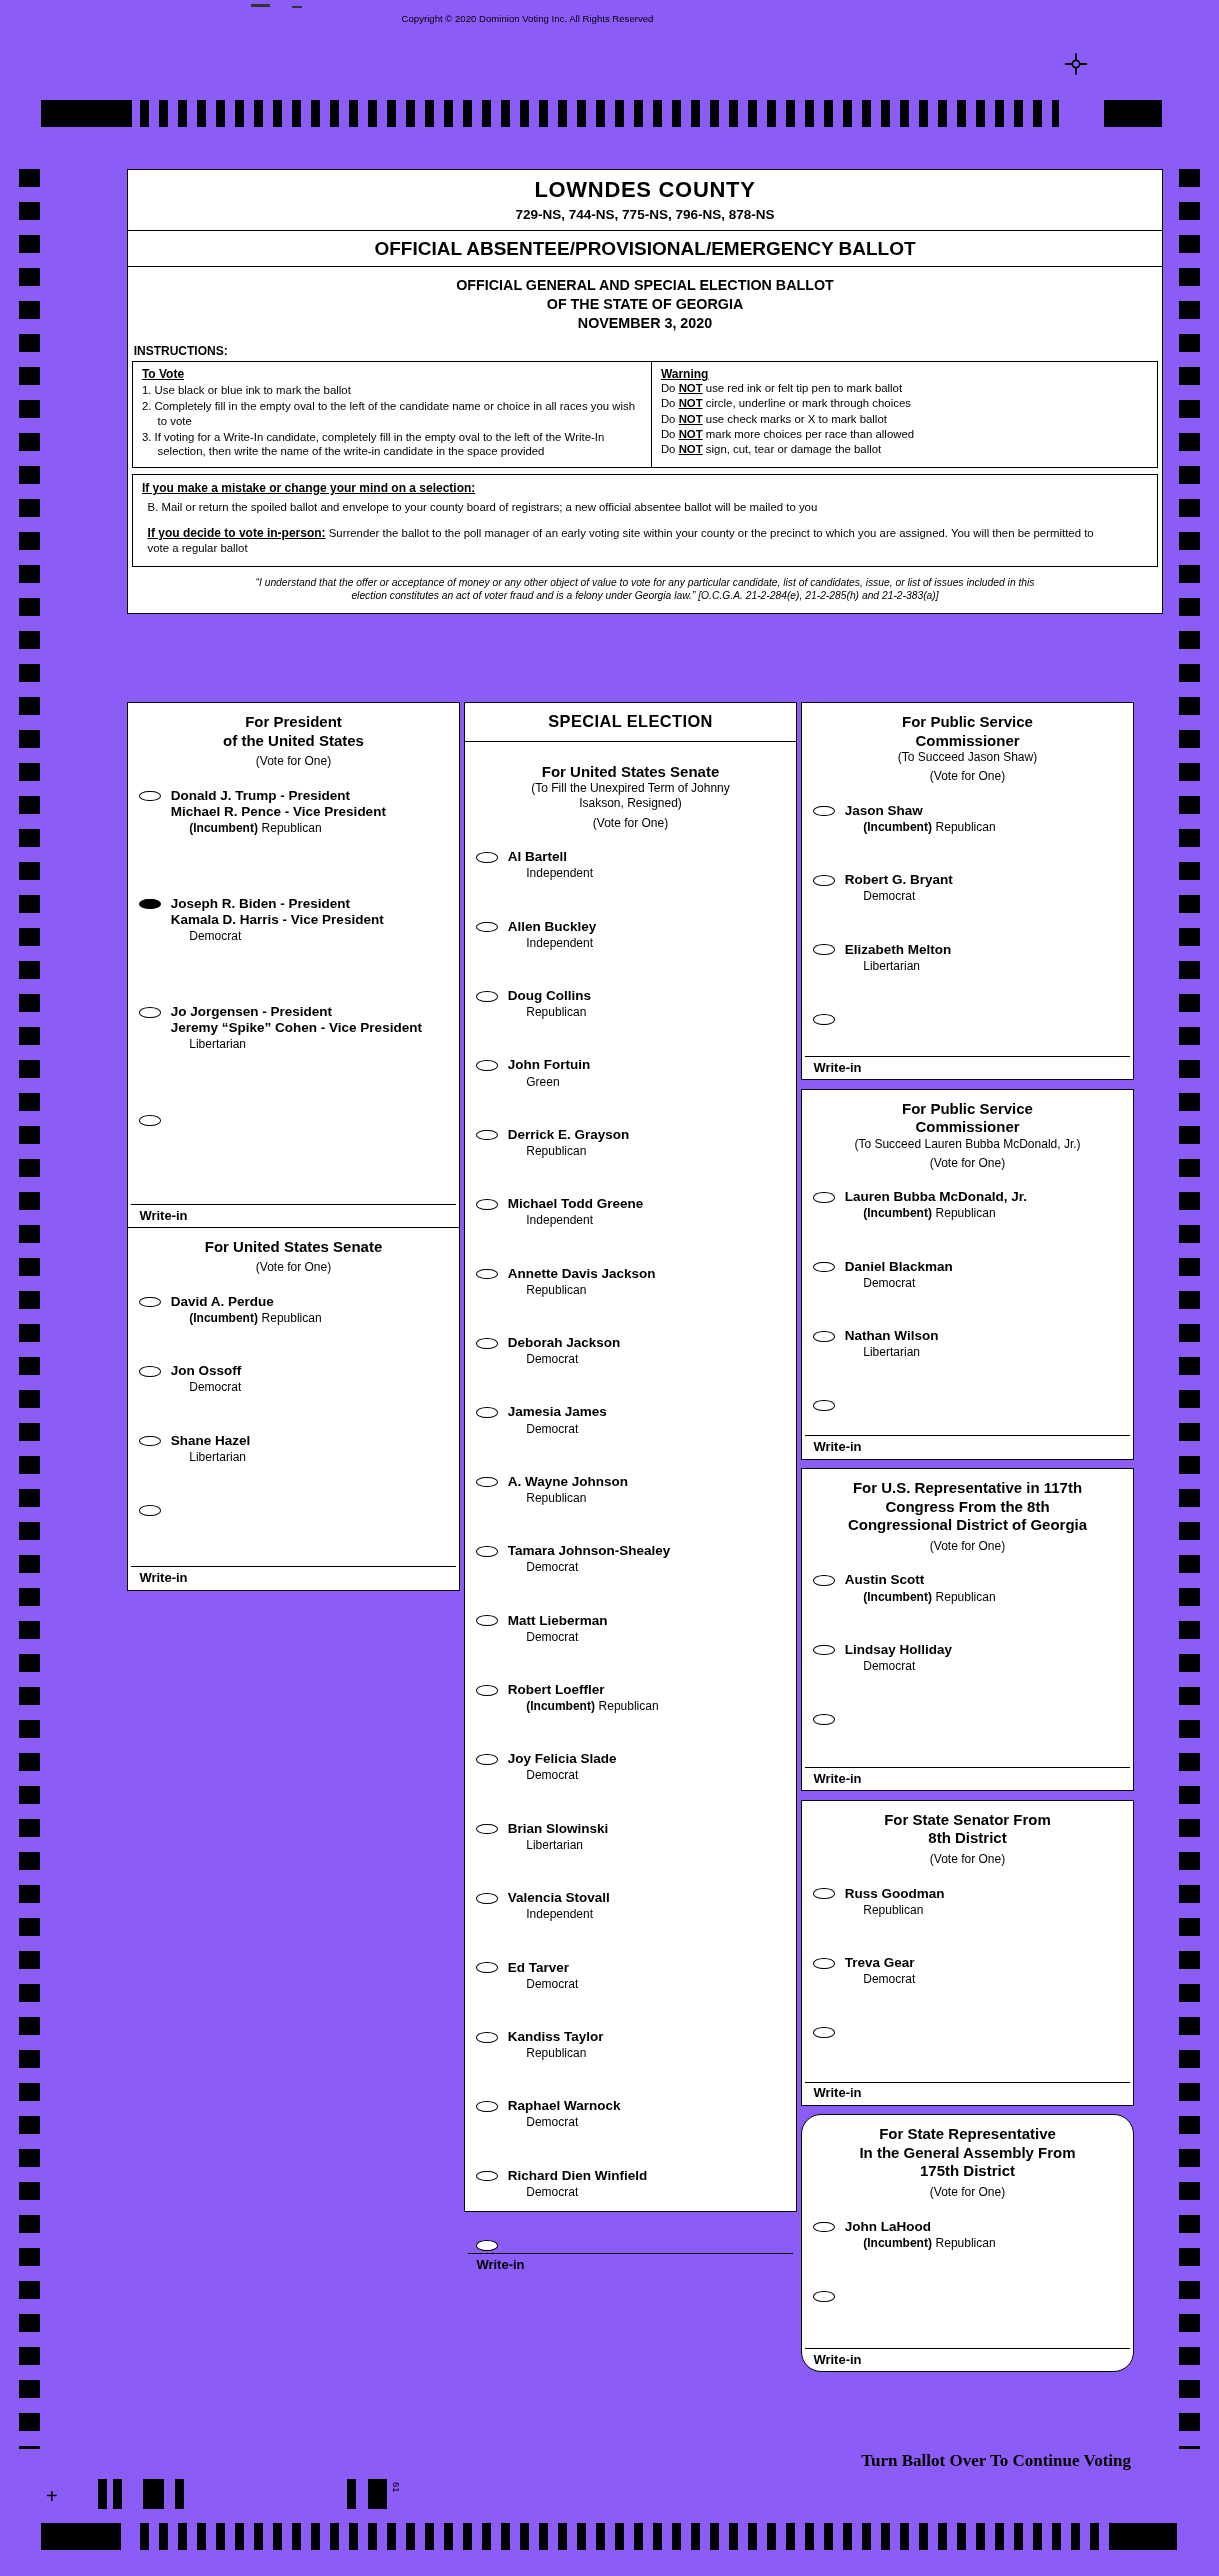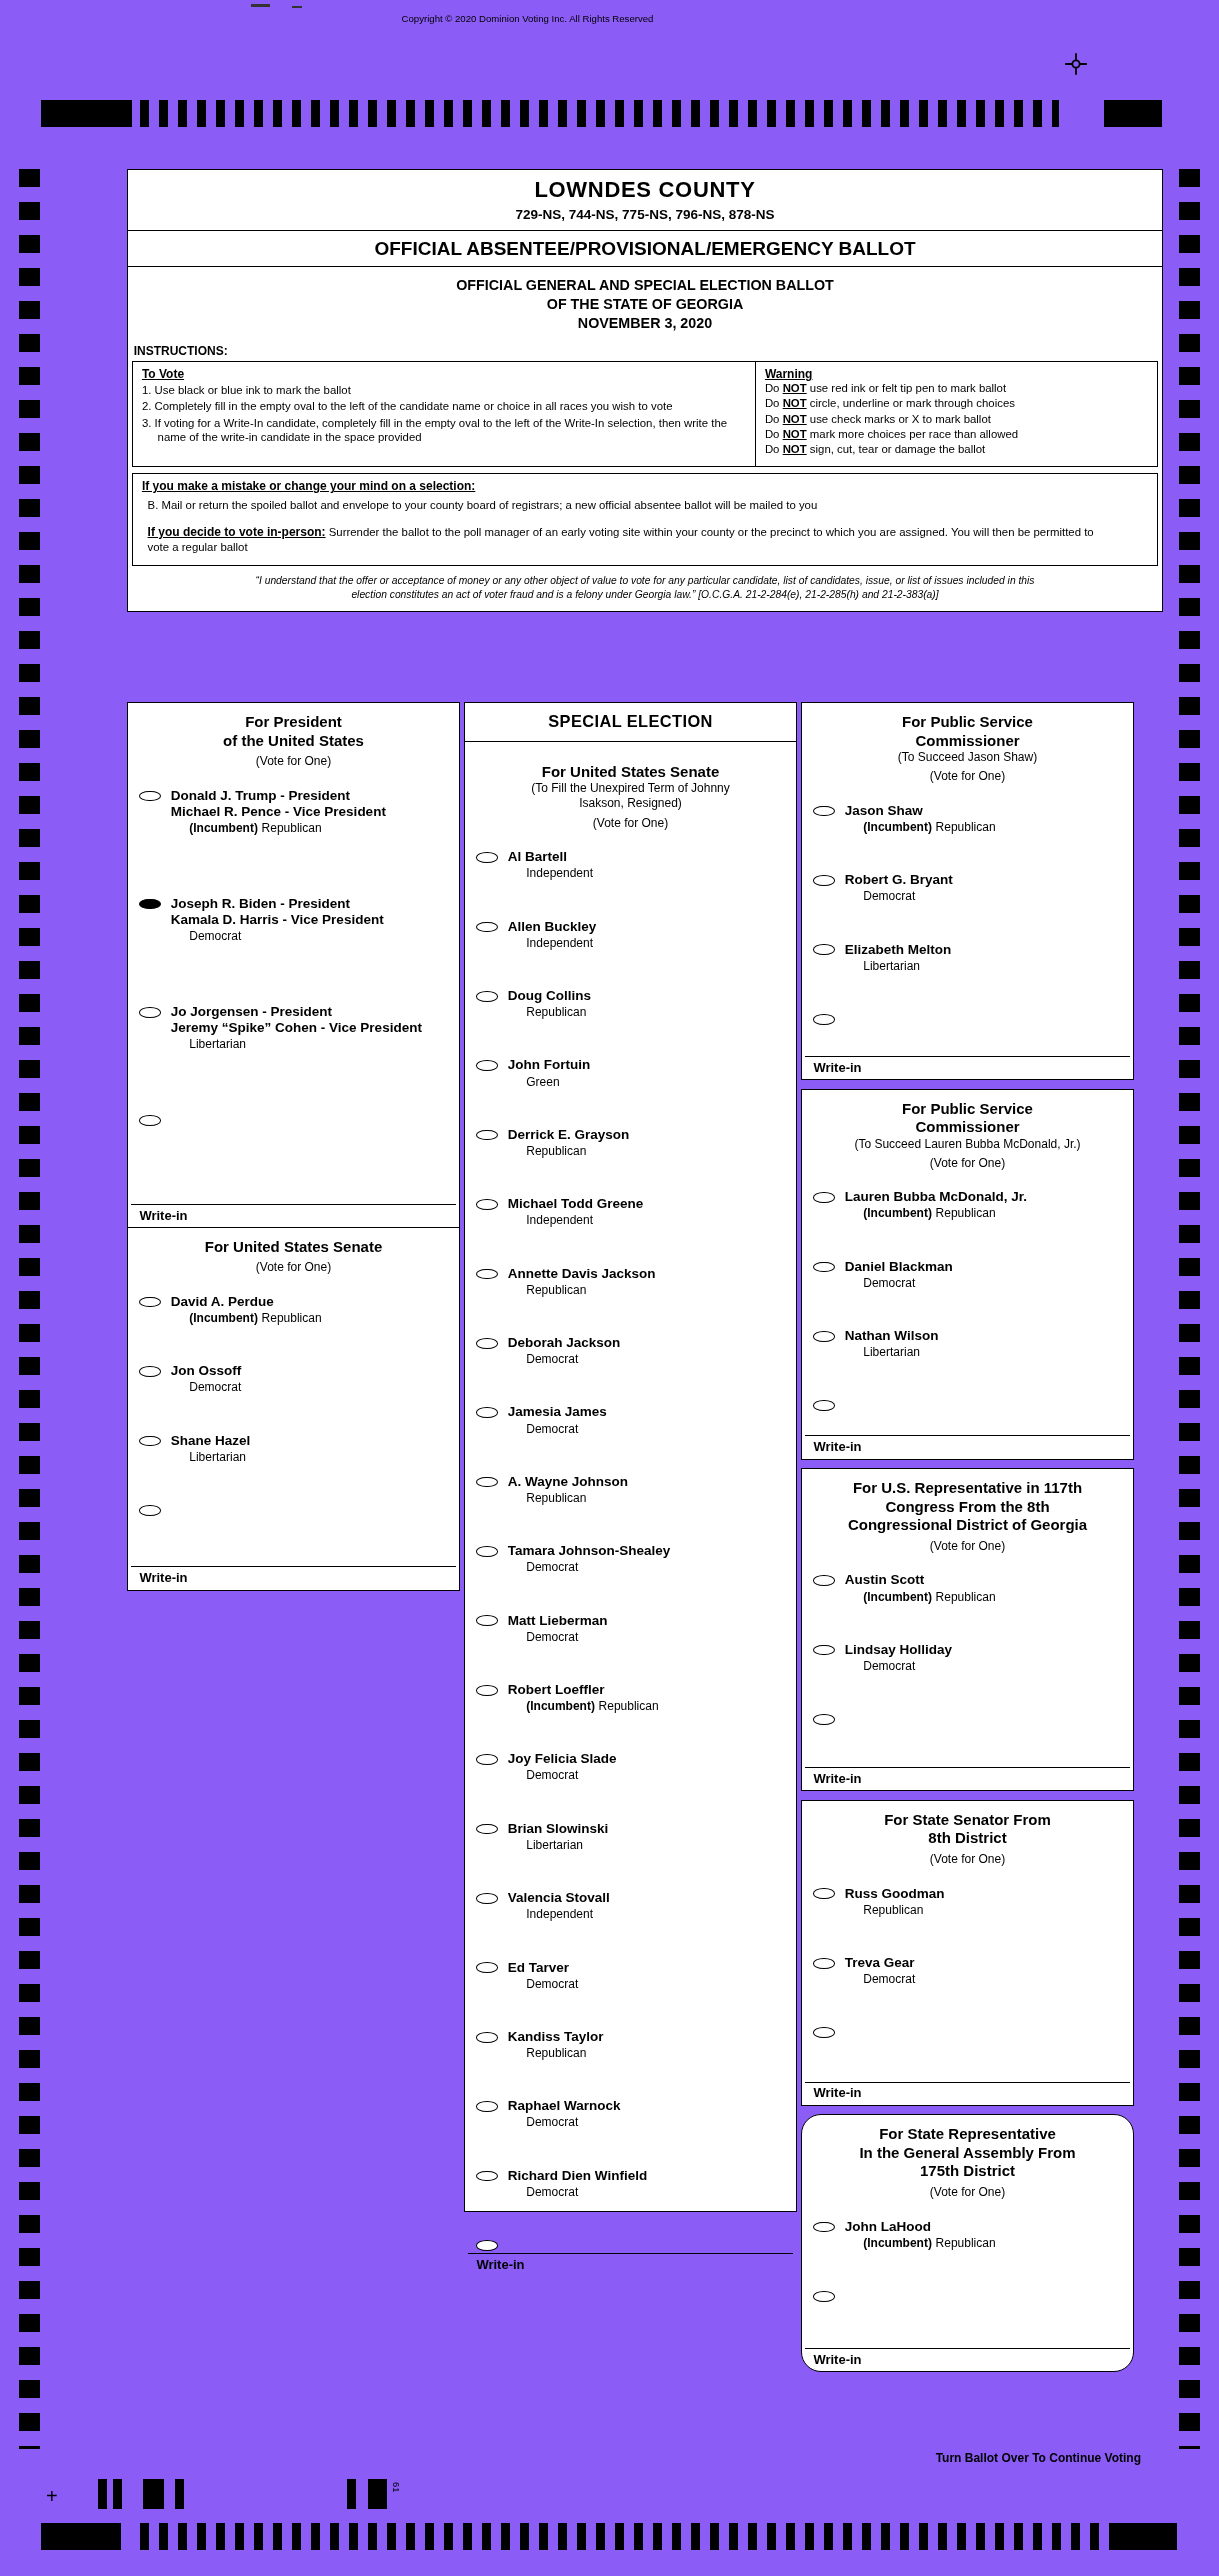--- a/index.html
+++ b/index.html
@@ -34,21 +34,21 @@
   
   .headbox { position:absolute; left:127px; top:169px; width:1036px; border:1.4px solid #000; background:#fff; }
   .county { font-size:22px; font-weight:bold; text-align:center; padding-top:7.1px; letter-spacing:0.7px; }
   .precincts { font-size:13.5px; font-weight:bold; text-align:center; padding:3.6px 0 8.6px; }
   .rule { border-top:1.4px solid #000; }
   .btype { font-size:19px; font-weight:bold; text-align:center; padding:6.4px 0; }
   .eline { font-size:14.3px; font-weight:bold; text-align:center; line-height:19px; }
   .eline.first { margin-top:8.6px; }
   .instr-label { font-size:12px; font-weight:bold; padding:11.4px 0 2.9px 5.7px; }
   .instr-row { display:flex; margin:0 4.3px; }
-  .tovote-box { width:624px; border:1.4px solid #000; padding:5px 8.6px 8.6px; }
+  .tovote-box { width:520px; border:1.4px solid #000; padding:5px 8.6px 8.6px; }
   .warn-box { flex:1; border:1.4px solid #000; border-left:none; padding:5px 8.6px 8.6px; }
   .box-title { font-weight:bold; text-decoration:underline; font-size:12px; }
   .tv-item { font-size:11.4px; line-height:14.3px; padding-left:15.7px; text-indent:-15.7px; margin-top:2.1px; }
   .warn-item { font-size:11.4px; line-height:15.3px; }
   .warn-item u { font-weight:bold; }
   .mistake-box { margin:5.7px 4.3px 0; border:1.4px solid #000; padding:5.7px 8.6px 10px; }
   .m-item { font-size:11.4px; line-height:15px; margin-top:5px; padding-left:5.7px; }
   .em { font-weight:bold; text-decoration:underline; }
   .inperson { margin-top:11.4px; padding-right:43px; }
   .box-title.inline { display:inline; }
@@ -81,21 +81,21 @@
   .cand-txt { flex:1; }
   .cand-name { font-weight:bold; font-size:13.5px; line-height:15.7px; }
   .cand-party { font-size:12px; line-height:14.3px; padding-left:18.5px; margin-top:1.4px; }
   .cand-party .b { font-weight:bold; margin-right:3.6px; }
   .wi { flex:1; display:flex; flex-direction:column; }
   .wi-oval-row { padding-left:11.4px; }
   .wi-line { margin-top:auto; border-top:1.4px solid #000; margin:auto 2.9px 0; }
   .wi-label { font-weight:bold; font-size:13px; padding:2.9px 0 4.3px 11.4px; }
 
   
-  .turn-over { position:absolute; right:79px; top:2451px; font-size:12px; font-weight:bold; }
+  .turn-over { position:absolute; right:89px; top:2451px; font-size:17px; font-weight:bold;font-family:Liberation Serif, serif; }
   .plus { position:absolute; left:46px; top:2485px; font-size:20px; font-weight:normal; }
   .bbar { position:absolute; top:2479px; height:30px; background:#000; }
   .bb1 { left:98px; width:9.3px; }
   .bb2 { left:113px; width:9.3px; }
   .bb3 { left:143px; width:21.4px; }
   .bb4 { left:175px; width:9.3px; }
   .bb5 { left:347px; width:9.3px; }
   .bb6 { left:368px; width:18.5px; }
   .stub { position:absolute; left:391px; top:2482px; font-size:9.3px; writing-mode:vertical-rl; }
 </style>

